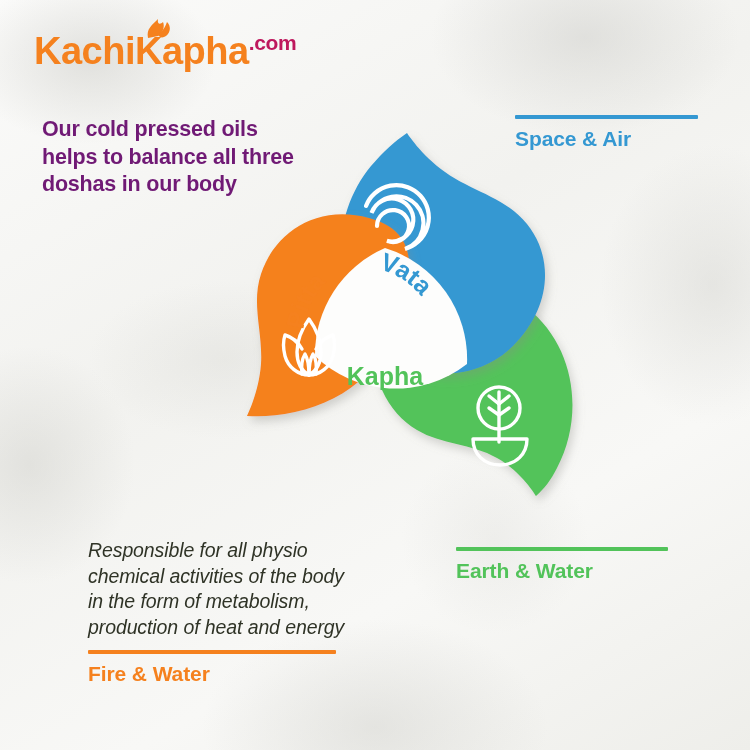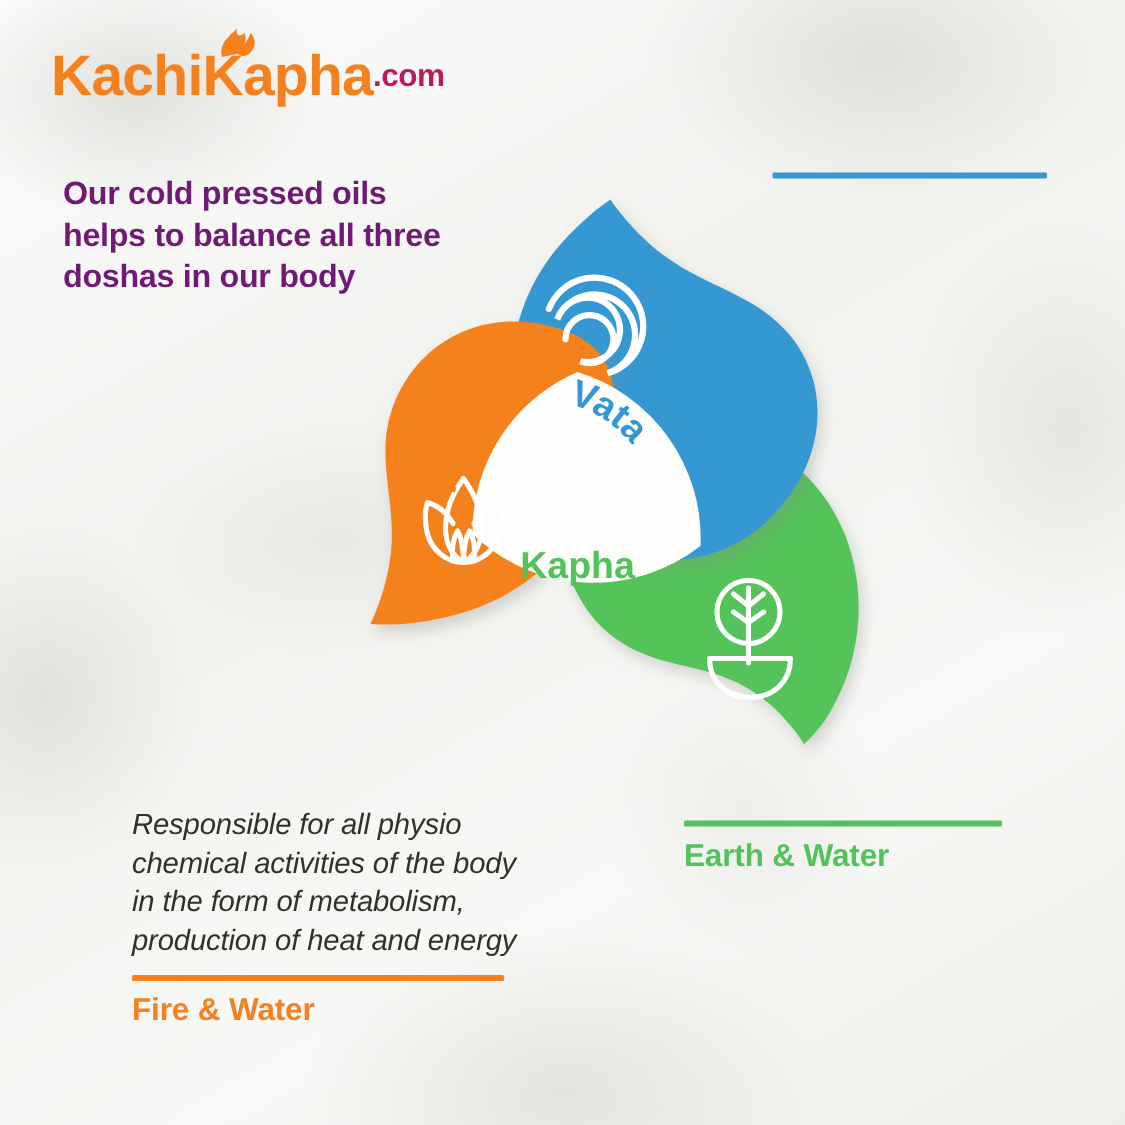--- a/index.html
+++ b/index.html
@@ -39,21 +39,21 @@
       linear-gradient(150deg, #fbfbfa 0%, #f2f2ef 40%, #f8f8f6 70%, #eeeeea 100%);
     pointer-events: none;
   }
 
   
   #logo {
     position: absolute;
     left: 34px;
     top: 32px;
     display: flex;
-    align-items: center;
+    align-items: flex-start;
     line-height: 1;
   }
   .logo-word {
     font-size: 38px;
     font-weight: bold;
     color: #f5811e;
     letter-spacing: -0.5px;
   }
   .logo-g-wrap {
     position: relative;
@@ -234,20 +234,21 @@
       </text>
       <text class="dosha-label" fill="#f5811e">
         <textPath href="#pathPitta" startOffset="6">Pitta</textPath>
       </text>
       <text class="dosha-label" fill="#52c35a" x="230" y="285" text-anchor="middle">Kapha</text>
     </svg>
   </div>
 
   <div class="desc-block" id="block-vata">
     <div class="desc-rule" id="rule-vata" style="background: rgb(52, 152, 210);"></div>
+    <div class="desc-label" id="label-vata" style="color: rgb(52, 152, 210);">Space &amp; Air</div>
   </div>
 
   <div class="desc-block" id="block-pitta">
     <div class="desc-text">Responsible for all physio chemical activities of the body in the form of metabolism, production of heat and energy</div>
     <div class="desc-rule" id="rule-pitta" style="background: rgb(245, 129, 30);"></div>
     <div class="desc-label" id="label-pitta" style="color: rgb(245, 129, 30);">Fire  &amp; Water</div>
   </div>
 
   <div class="desc-block" id="block-kapha">
     <div class="desc-rule" id="rule-kapha" style="background: rgb(82, 195, 90);"></div>

